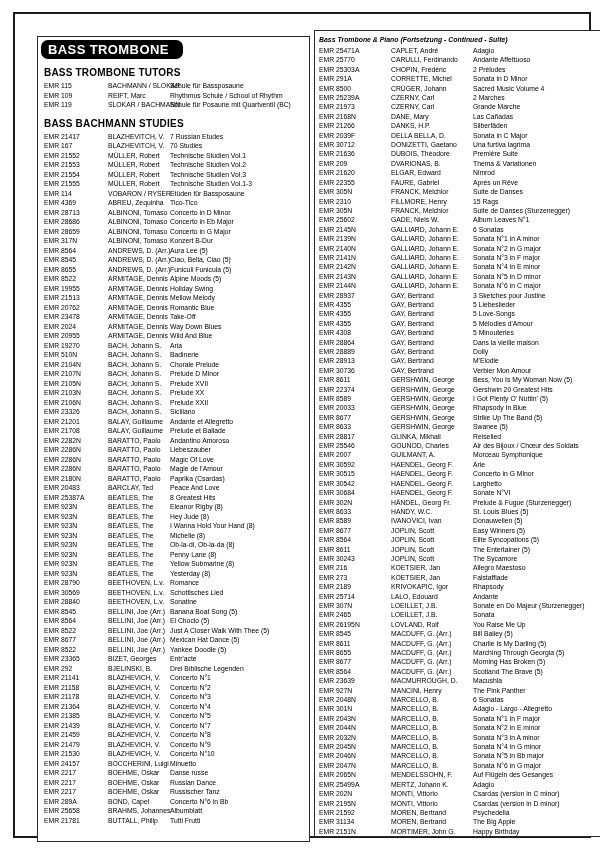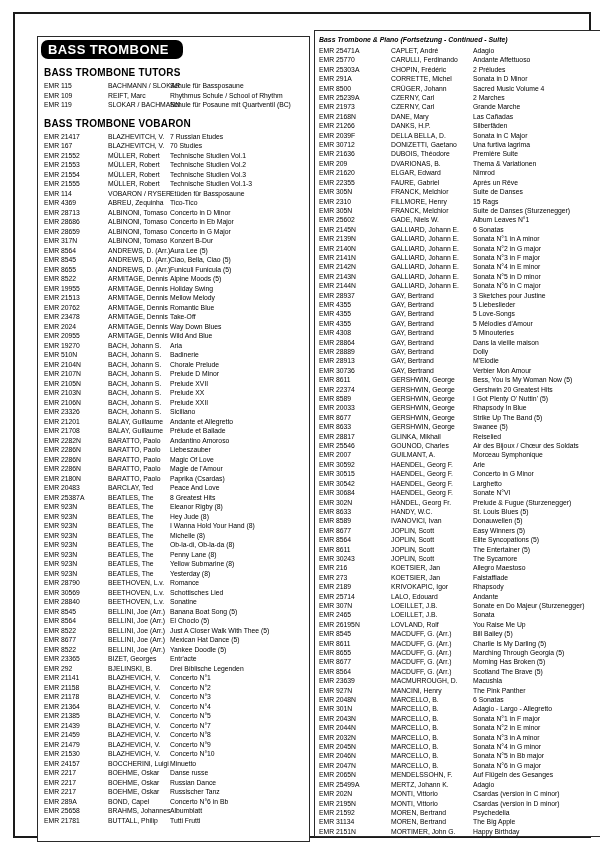--- a/index.html
+++ b/index.html
@@ -46,21 +46,21 @@
           <div class="row">
             <span class="ref">EMR 109</span>
             <span class="comp">REIFT, Marc</span>
             <span class="title">Rhythmus Schule / School of Rhythm</span>
           </div>
           <div class="row">
             <span class="ref">EMR 119</span>
             <span class="comp">SLOKAR / BACHMANN</span>
             <span class="title">Schule für Posaune mit Quartventil (BC)</span>
           </div>
-          <div class="sec-head">BASS TROMBONE VOBARON</div>
+          <div class="sec-head">BASS BACHMANN STUDIES</div>
           <div class="row">
             <span class="ref">EMR 21417</span>
             <span class="comp">BLAZHEVITCH, V.</span>
             <span class="title">7 Russian Etudes</span>
           </div>
           <div class="row">
             <span class="ref">EMR 167</span>
             <span class="comp">BLAZHEVITCH, V.</span>
             <span class="title">70 Studies</span>
           </div>

